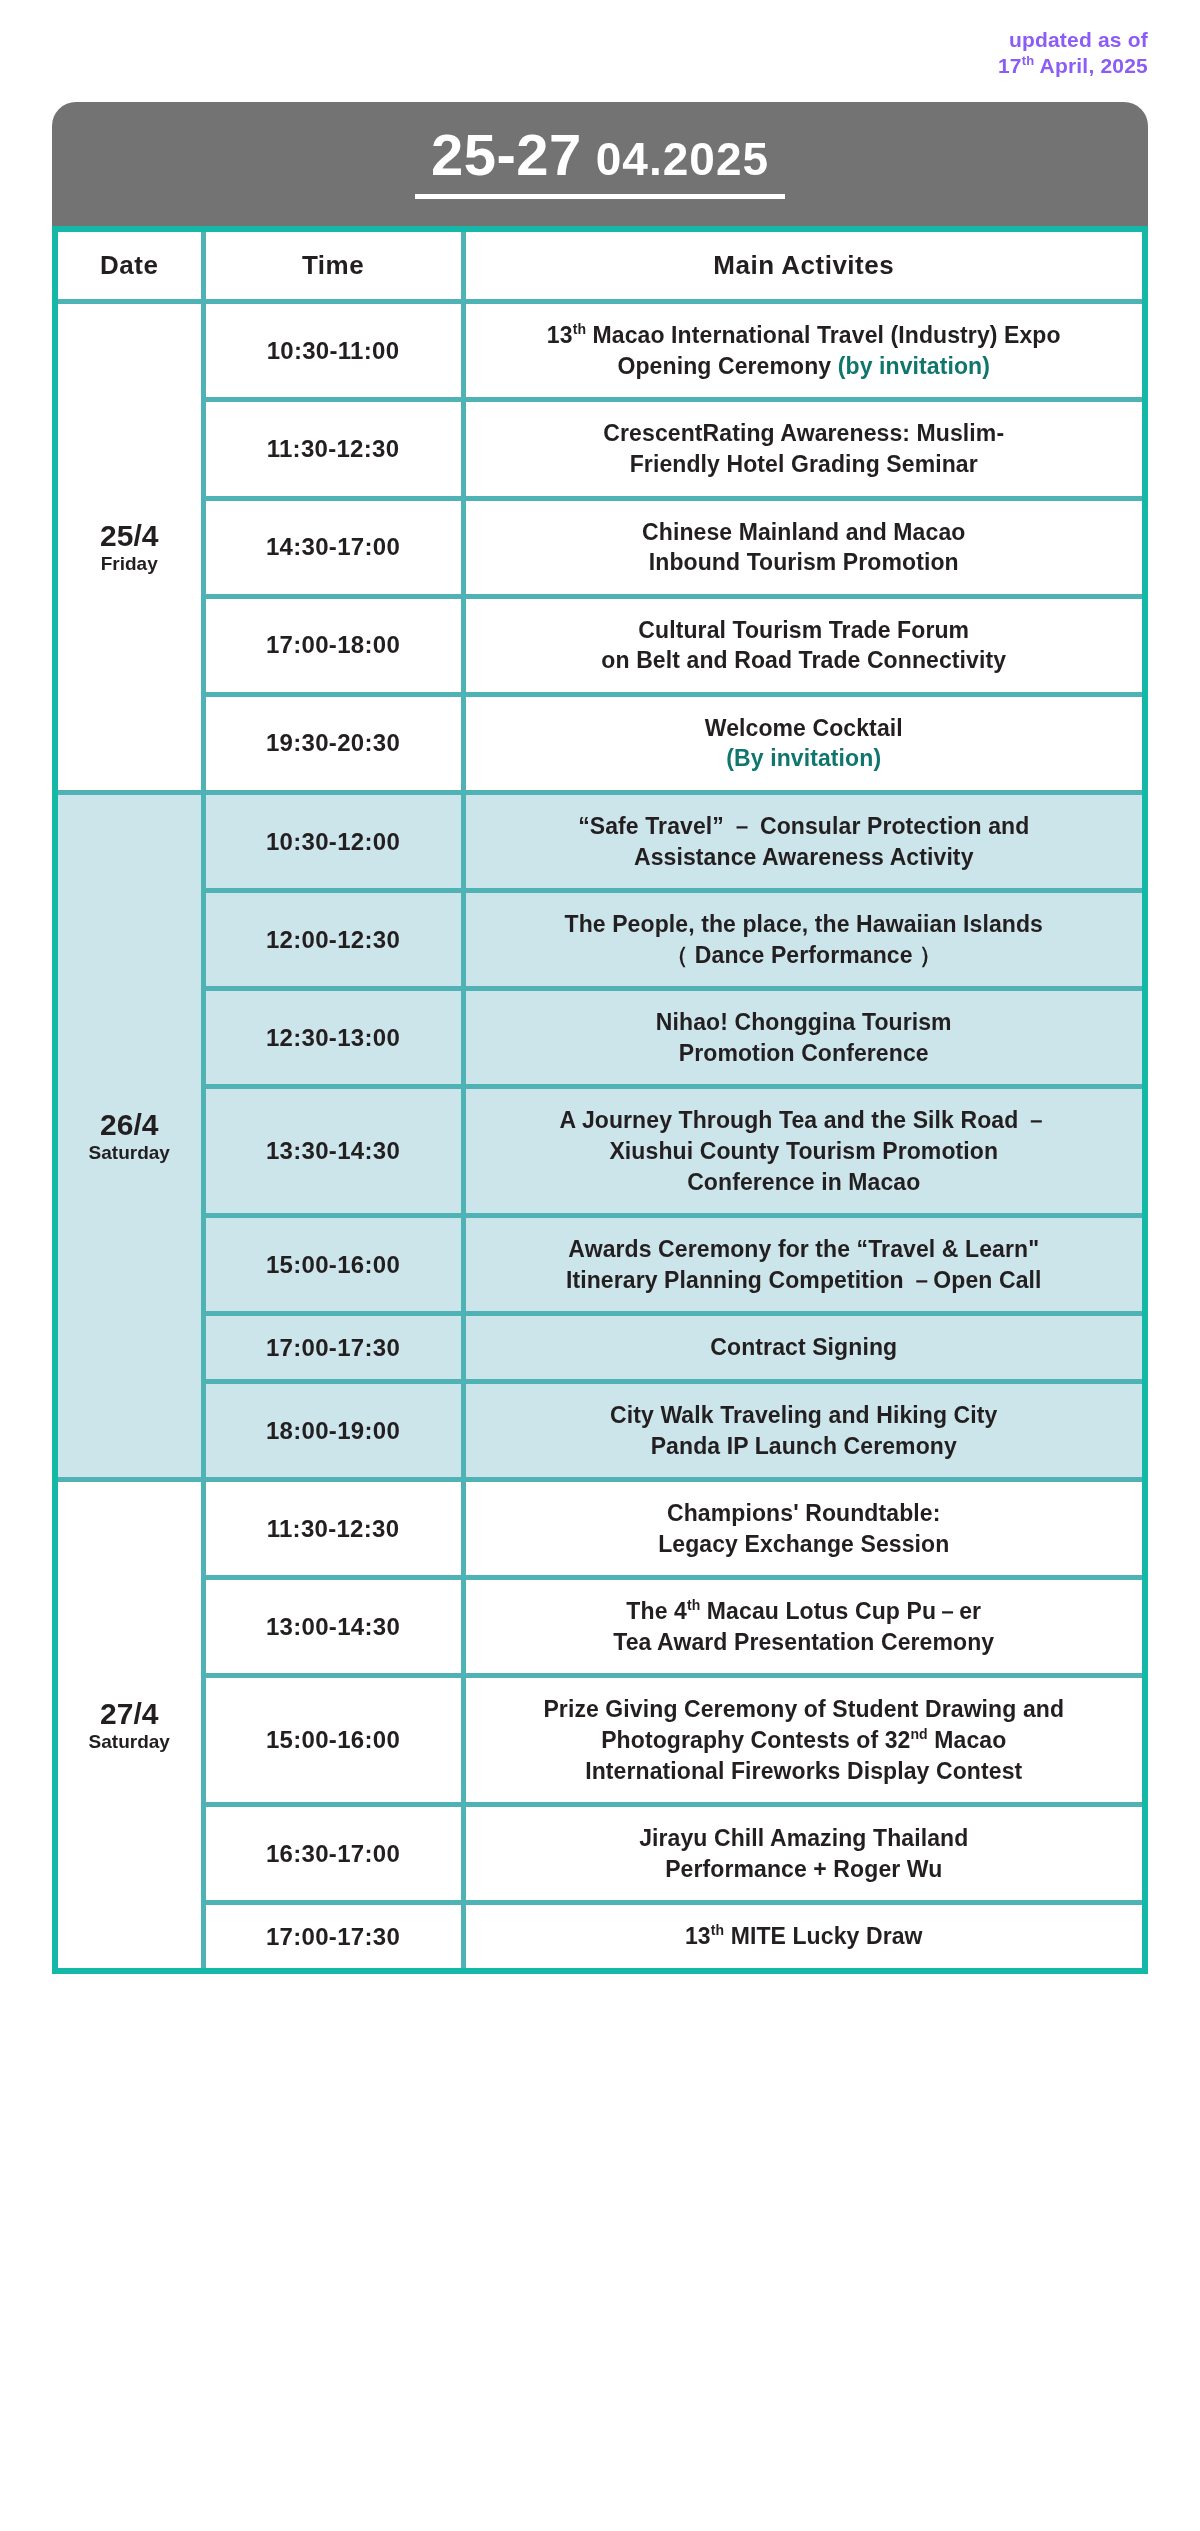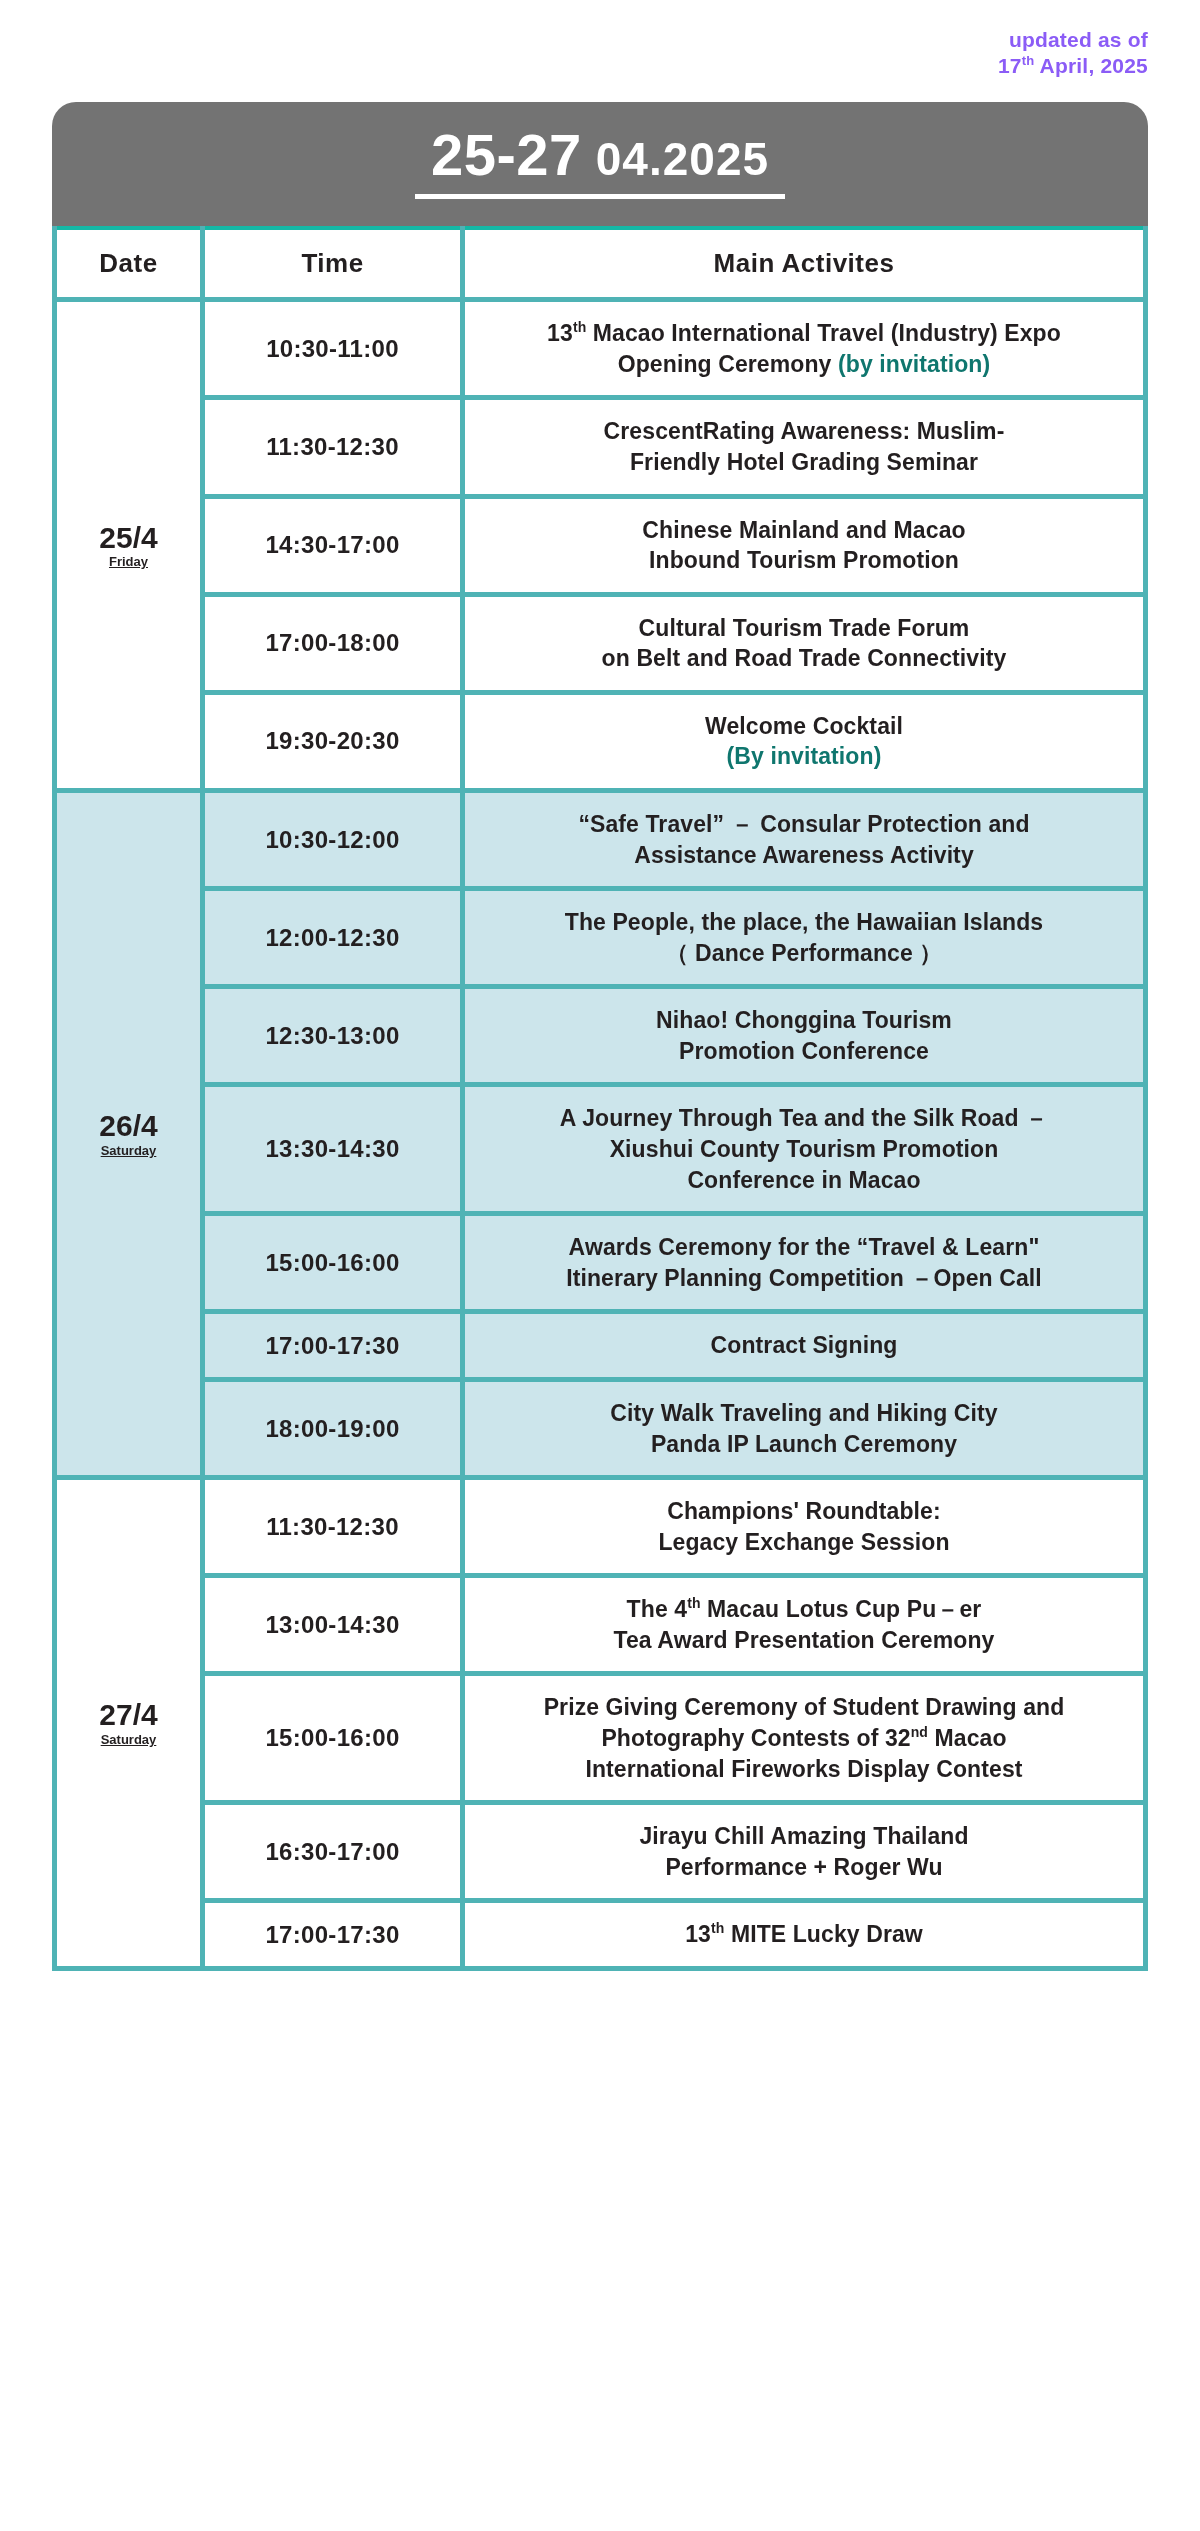--- a/index.html
+++ b/index.html
@@ -79,21 +79,21 @@
   }
 
   
   .sched-wrap {
     margin: 0 52px;
   }
   table.sched {
     width: 100%;
     border-collapse: collapse;
     table-layout: fixed;
-    border: 4px solid #14b8a6;
+    border: 6px solid #14b8a6;
   }
   table.sched td, table.sched th {
     border: 5px solid #4fb3b5;
     text-align: center;
     vertical-align: middle;
     color: #231f20;
     font-weight: bold;
     background: #ffffff;
   }
   col.c-date { width: 148px; }
@@ -108,23 +108,22 @@
   th.h-date, th.h-time { }
   th.h-act { font-size: 26px; }
 
   td.date-cell {
     font-size: 30px;
     line-height: 1.05;
     border-left: none;
   }
   td.date-cell .dow {
     display: block;
-    font-size: 13px;
+    font-size: 19px;
     margin-top: 2px;
-    text-decoration: underline;
   }
   td.time-cell {
     font-size: 24px;
     letter-spacing: 0.3px;
     white-space: nowrap;
   }
   td.act-cell {
     font-size: 23px;
     line-height: 1.33;
     padding: 16px 14px;

